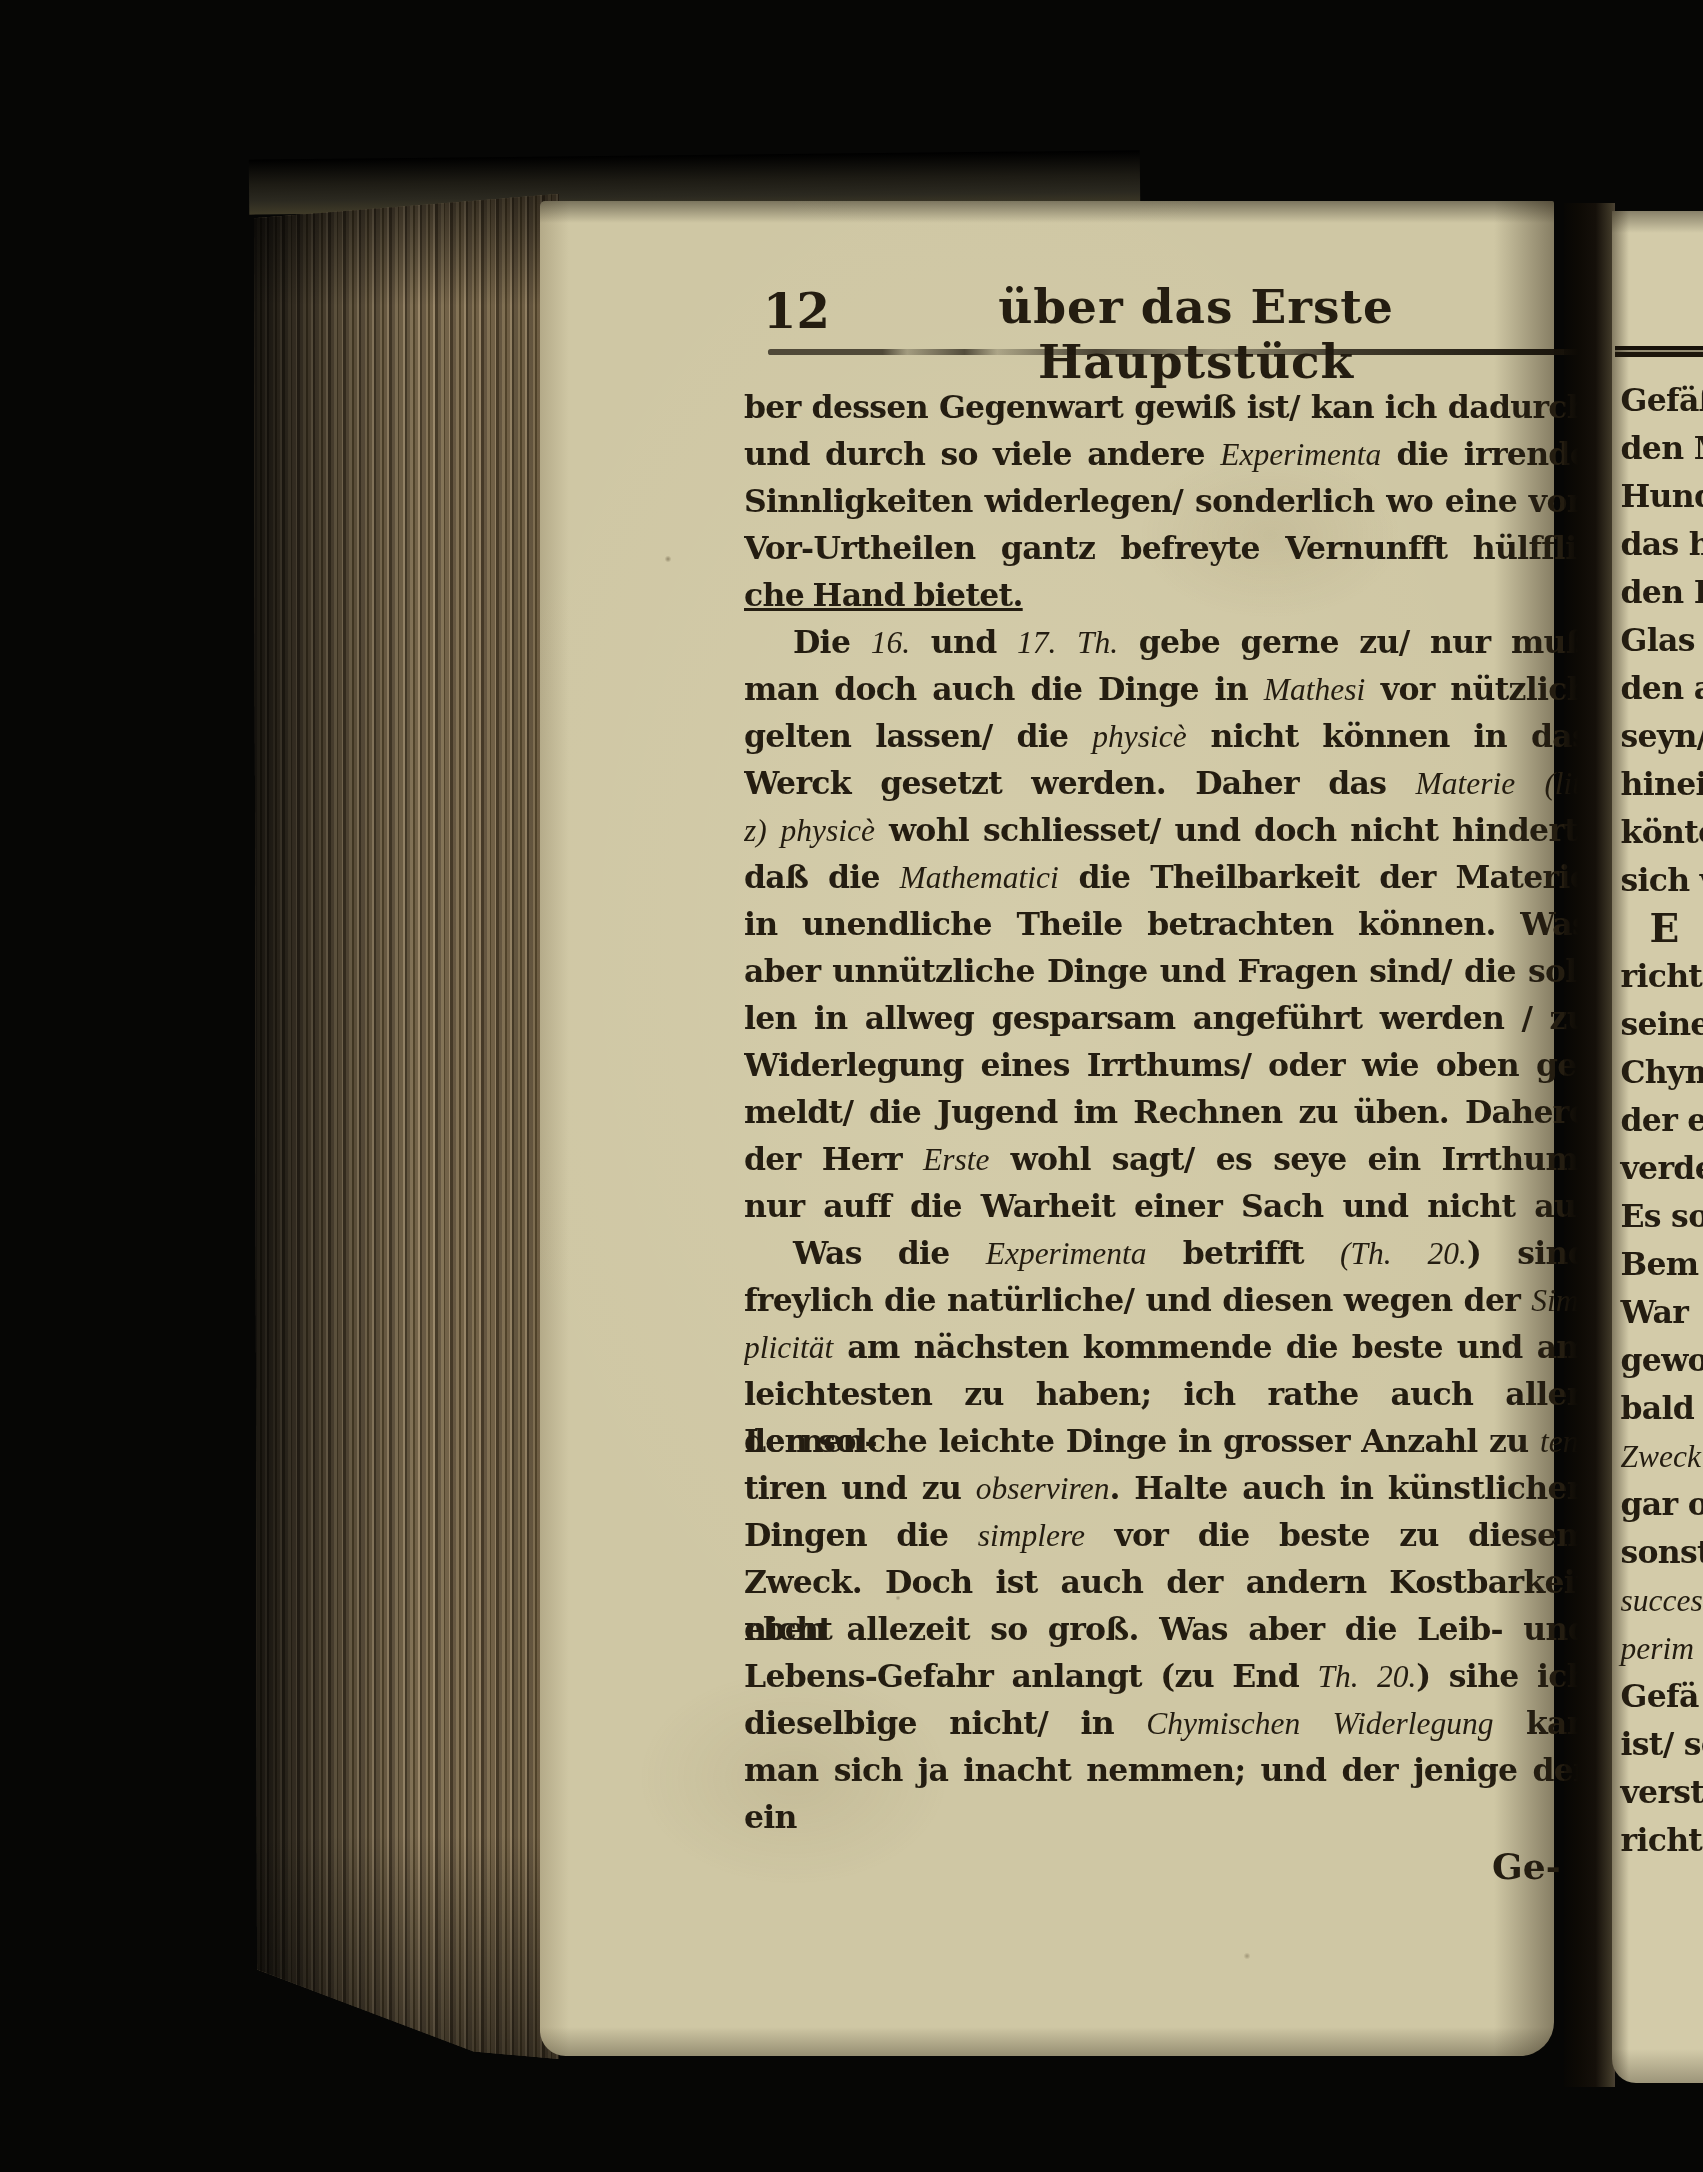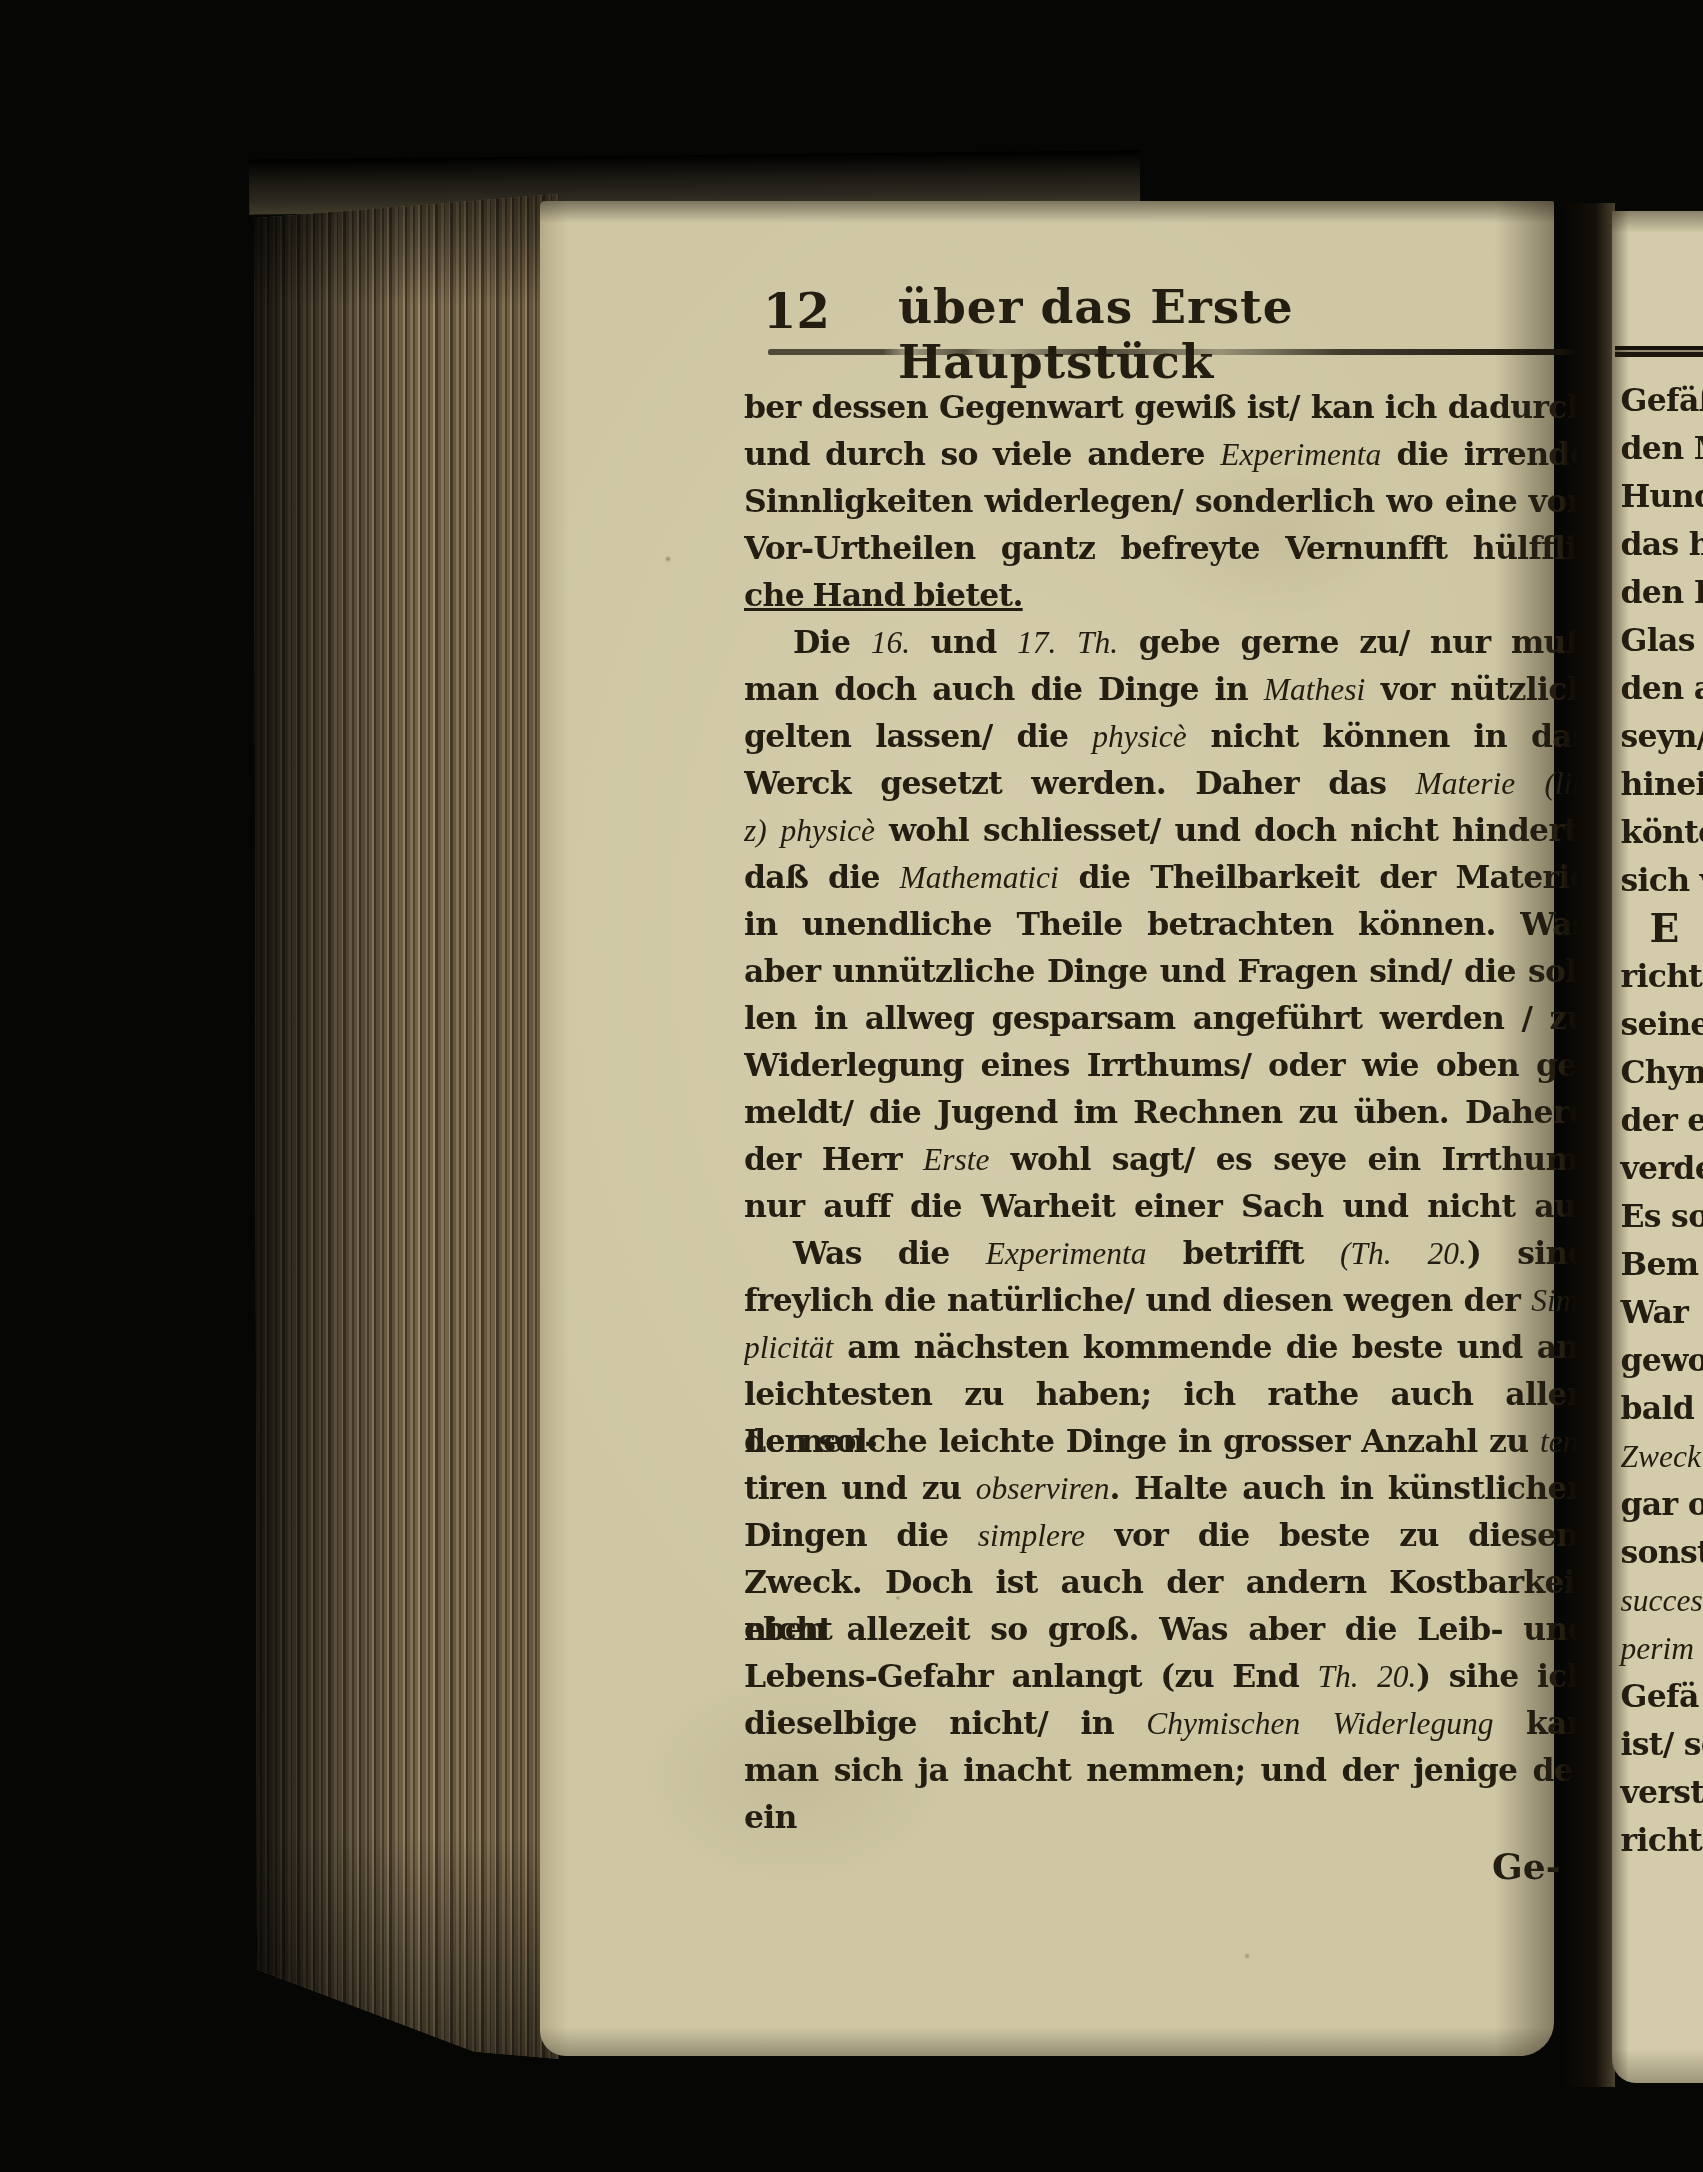--- a/index.html
+++ b/index.html
@@ -28,21 +28,21 @@
       #cfc7a4;
     border-radius:5.1px 1.7px 34px 25.6px;}
   .speckles{position:absolute;inset:0;pointer-events:none;border-radius:inherit;background-image:
       radial-gradient(circle 2.6px at 128px 358px,rgba(70,58,34,.45),transparent 3.4px),
       radial-gradient(circle 1.7px at 835px 256px,rgba(70,58,34,.4),transparent 2.6px),
       radial-gradient(circle 1.7px at 358px 1397px,rgba(70,58,34,.4),transparent 2.6px),
       radial-gradient(circle 2.6px at 707px 1755px,rgba(70,58,34,.35),transparent 3.4px),
       radial-gradient(ellipse 187px 119px at 72% 18%,rgba(120,100,60,.10),transparent 70%),
       radial-gradient(ellipse 221px 153px at 25% 85%,rgba(110,92,55,.10),transparent 70%);}
   .pagenum{position:absolute;left:223px;top:82px;font-size:48px;font-weight:700;color:#241d11;}
-  .running-head{position:absolute;left:358px;top:78px;width:596px;
+  .running-head{position:absolute;left:358px;top:78px;width:596px;text-align:center;
     font-size:47px;font-weight:700;color:#241d11;letter-spacing:0.9px;}
   .head-rule{position:absolute;left:228px;top:148px;width:819px;height:6px;
     background:linear-gradient(90deg,rgba(30,24,14,.72) 0 14%,rgba(30,24,14,.25) 17%,rgba(30,24,14,.7) 24%,rgba(30,24,14,.2) 28%,rgba(30,24,14,.75) 40%,rgba(30,24,14,.3) 55%,rgba(30,24,14,.8) 70%,#17120a 100%);
     border-radius:2.6px;}
   .body-col{position:absolute;left:204px;top:182px;width:845px;height:1525px;overflow:hidden;
     font-size:31.5px;font-weight:700;color:#241d11;letter-spacing:-0.7px;word-spacing:-1.7px;}
   .line{line-height:47px;height:47px;text-align:justify;text-align-last:justify;}
   .line.end{text-align-last:left;text-decoration:underline;}
   .line.indent{padding-left:49px;}
   .latin{font-family:"Liberation Serif",serif;font-weight:400;letter-spacing:0;font-style:italic;}

